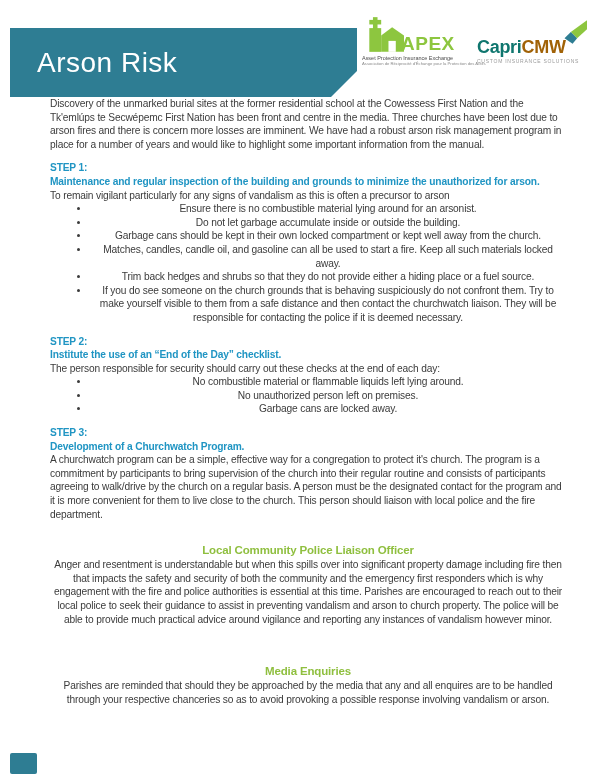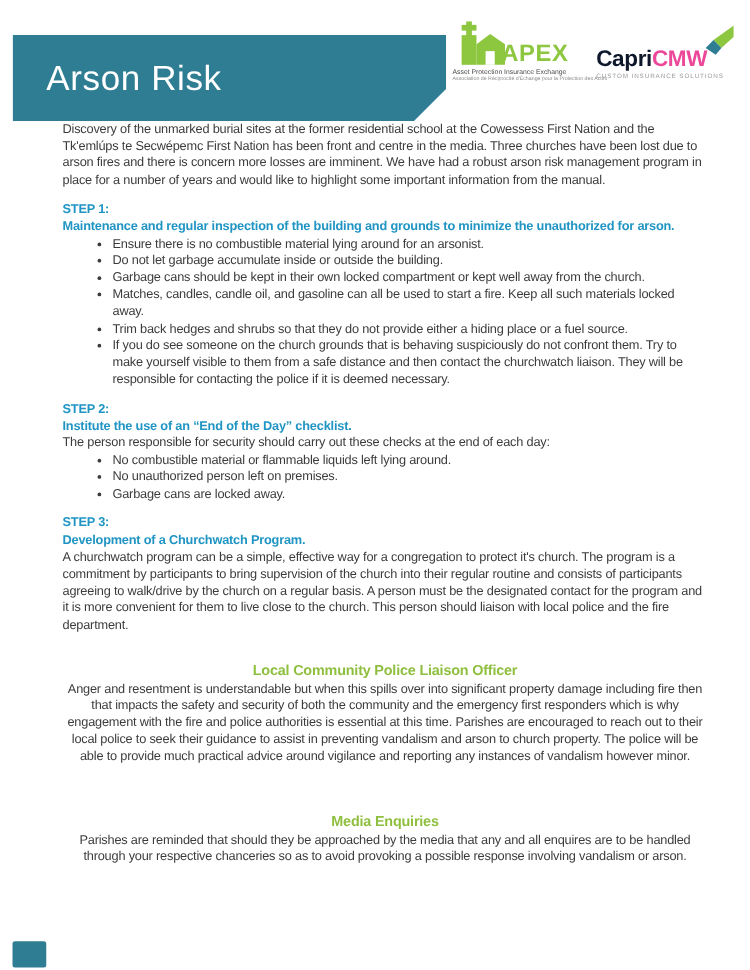--- a/index.html
+++ b/index.html
@@ -25,33 +25,33 @@
   .apex-top { display:flex; align-items:flex-end; }
   .apex-top svg { width:42px; height:37px; flex:0 0 auto; }
   .apex-name { color:#8DC63F; font-weight:700; font-size:19px; letter-spacing:.5px; margin-left:-3px; line-height:1; }
   .apex-tag1 { font-size:7px; transform:scale(.78); transform-origin:left top; color:#4a4a4a; white-space:nowrap; margin-top:2px; }
   .apex-tag2 { font-size:6px; transform:scale(.70); transform-origin:left top; color:#8a8a8a; white-space:nowrap; margin-top:-1px; }
 
   
   .capri-logo { position:absolute; left:477px; top:20px; width:110px; }
   .capri-arrow { position:absolute; right:0px; top:0px; width:27px; height:24px; }
   .capri-name { margin-top:18px; font-size:18px; font-weight:700; letter-spacing:-.3px; line-height:1; }
-  .capri-part { color:#0f172a; }
-  .cmw-part { color:#ec4899; }
+  .capri-part { color:#0f766e; }
+  .cmw-part { color:#a16207; }
   .capri-tag { font-size:7px; transform:scale(.72); transform-origin:left top; color:#9a9a9a; letter-spacing:1px; white-space:nowrap; margin-top:3px; }
 
   
   .content {
     position:absolute; left:50px; top:97px; width:516px;
     font-size:10.2px; line-height:13.6px; letter-spacing:-.15px;
   }
   .content p { margin:0; }
   .step { margin-top:10px; }
   .step-label, .step-heading { color:#2095C3; font-weight:700; }
-  .content ul { margin:0; padding:0 0 0 40px; }
+  .content ul { margin:0; padding:0 0 0 40px;text-align:center; }
   .content li { margin:0; }
   .green-section { margin-top:22px;text-align:center; }
   .media-section { margin-top:38px; }
   .green-heading { margin:0 0 1px 0; color:#8FBF3F; font-weight:700; font-size:11.5px; line-height:14px; }
 
   
   .footer-square {
     position:absolute; left:10px; top:753px; width:27px; height:21px;
     background:#2E7D93; border-radius:2px;
   }
@@ -89,20 +89,21 @@
     <div class="capri-tag">CUSTOM INSURANCE SOLUTIONS</div>
   </div>
 
   <div class="content">
 
     <p class="intro">Discovery  of the unmarked burial sites at the former residential school at the Cowessess First Nation and the Tk'emlúps te Secwépemc First Nation has been front and centre in the media. Three churches have been lost due to arson fires and there is concern more losses are imminent. We have had a robust arson risk management program in place for a number of years and would like to highlight some important information from the manual.</p>
 
     <section class="step">
       <div class="step-label">STEP 1:</div>
       <div class="step-heading">Maintenance and regular inspection of the building and grounds to minimize the unauthorized for arson.</div>
+      <p>To remain vigilant particularly for any signs of vandalism as this is often a precursor to arson</p>
       <ul>
         <li>Ensure there is no combustible material lying around for an arsonist.</li>
         <li>Do not let garbage accumulate inside or outside the building.</li>
         <li>Garbage cans should be kept in their own locked compartment or kept well away from the church.</li>
         <li>Matches, candles, candle oil, and gasoline can all be used to start a fire. Keep all such materials locked away.</li>
         <li>Trim back hedges and shrubs so that they do not provide either a hiding place or a fuel source.</li>
         <li>If you do see someone on the church grounds that is behaving suspiciously do not confront them.  Try to make yourself visible to them from a safe distance and then contact the churchwatch liaison. They will be responsible for contacting the police if it is deemed necessary.</li>
       </ul>
     </section>
 

